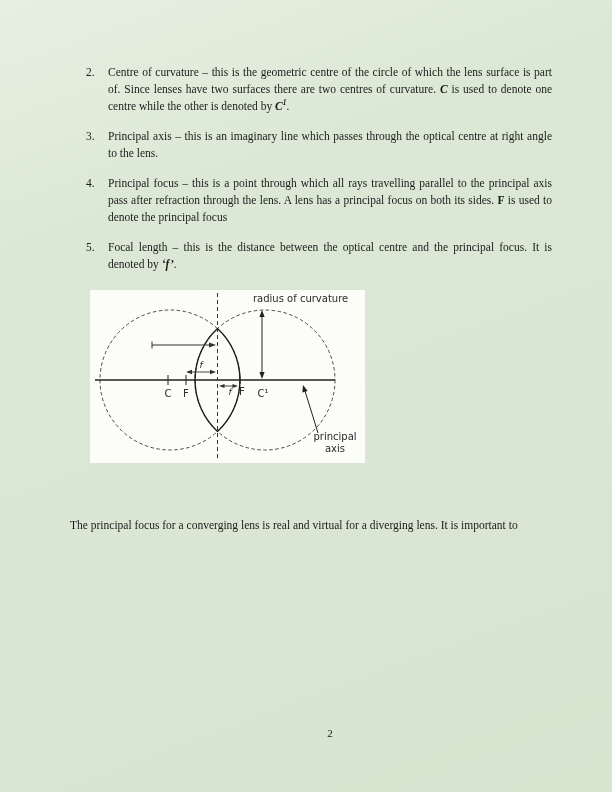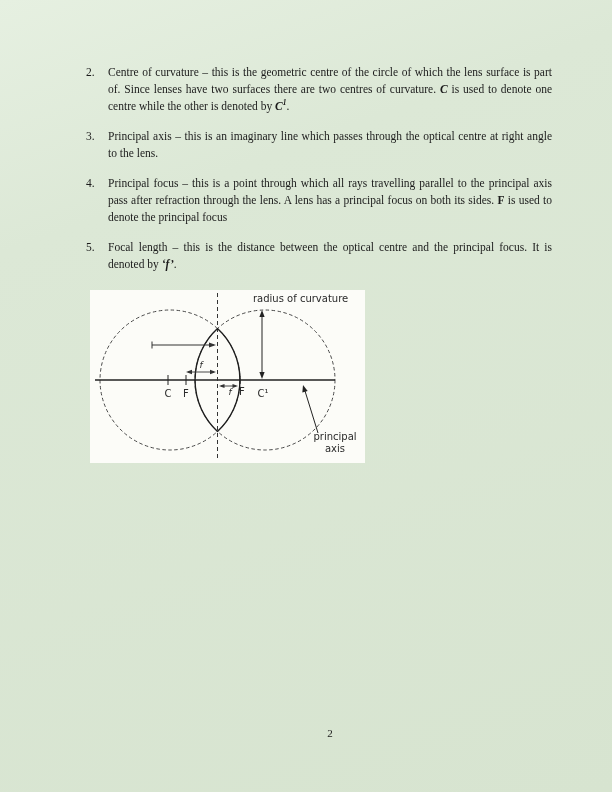--- a/index.html
+++ b/index.html
@@ -103,16 +103,17 @@
       <text class="fig-label" x="152" y="105" font-size="10" text-anchor="middle">F</text>
       <text class="fig-label" x="173" y="107" font-size="10" text-anchor="middle">C¹</text>
 
       <line x1="215" y1="101" x2="228" y2="143" stroke="#222" stroke-width="1"></line>
       <polygon points="213,95 217.7,100.9 212.3,102.5" fill="#222"></polygon>
       <text class="fig-label" x="245" y="150" font-size="10" text-anchor="middle">principal</text>
       <text class="fig-label" x="245" y="162" font-size="10" text-anchor="middle">axis</text>
     </svg>
   </div>
 
+  <p class="closing">The principal focus for a converging lens is real and virtual for a diverging lens. It is important to</p>
 
   <div class="page-number">2</div>
 
 </div>
 
 </body></html>

